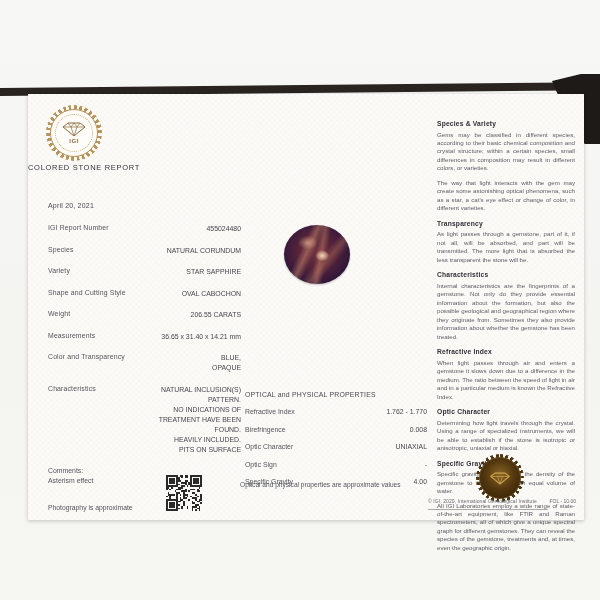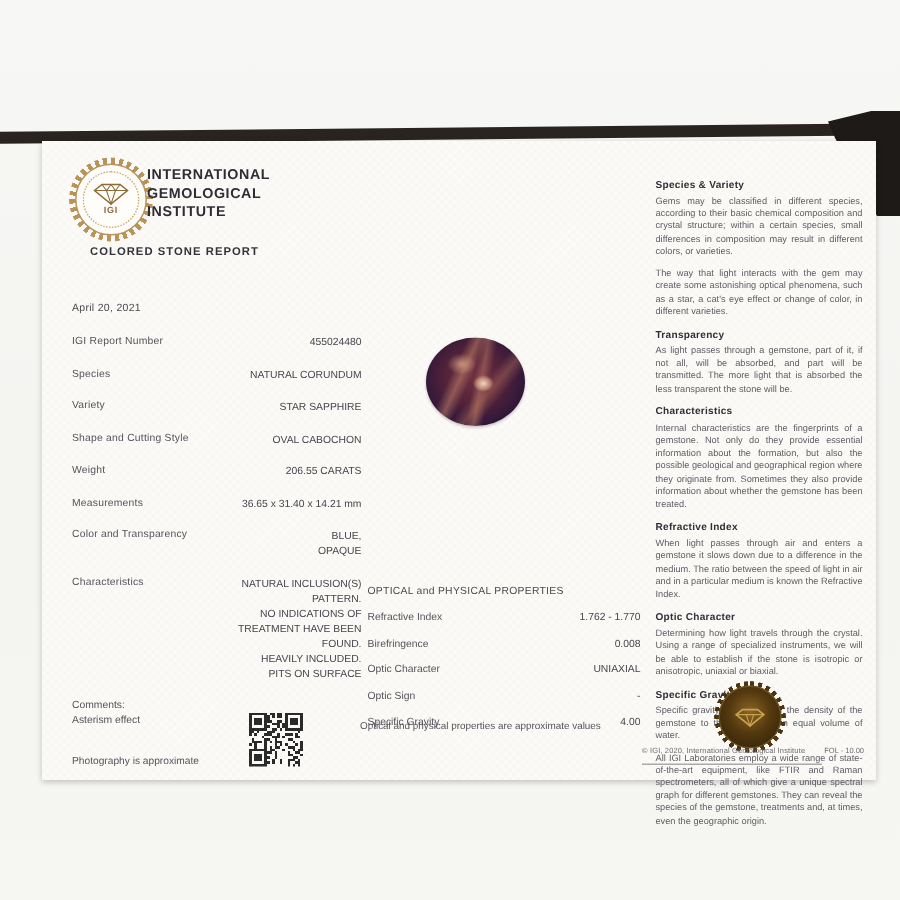--- a/index.html
+++ b/index.html
@@ -25,21 +25,21 @@
   
   .logo{position:absolute;left:18px;top:11px;width:56px;height:56px;}
   .logo .teeth{position:absolute;inset:0;border-radius:50%;
     background:repeating-conic-gradient(#b8935a 0deg 6deg,rgba(0,0,0,0) 6deg 12deg);}
   .logo .ring{position:absolute;inset:4px;border-radius:50%;background:#fdfcf8;border:1.6px solid #b8935a;}
   .logo .ring2{position:absolute;inset:9px;border-radius:50%;border:1px dotted #c8a86e;background:#fefdfa;
     display:flex;flex-direction:column;align-items:center;justify-content:center;}
   .logo .igi{font-size:6px;font-weight:bold;color:#8d6c3a;letter-spacing:.5px;margin-top:1px;}
   .orgname{position:absolute;left:70px;top:17px;font-size:9.5px;font-weight:bold;color:#2d2d35;
     line-height:1.32;letter-spacing:.4px;white-space:pre-line;}
-  .report-type{position:absolute;left:32px;top:69px;font-size:7.5px;font-weight:bold;color:#33333b;letter-spacing:.7px;}
+  .report-type{position:absolute;left:0;top:69px;font-size:7.5px;font-weight:normal;color:#33333b;letter-spacing:.7px;}
   
   .leftcol{position:absolute;left:20px;top:108px;width:193px;}
   .date{font-size:7px;margin-bottom:15px;letter-spacing:.2px;}
   .frow{display:flex;justify-content:space-between;align-items:flex-start;margin-bottom:11.5px;}
   .frow .lbl{font-size:6.9px;letter-spacing:.15px;color:#54545c;}
   .frow .val{font-size:6.9px;text-align:right;white-space:pre-line;line-height:1.45;color:#46464e;max-width:108px;}
   .comments{margin-top:4px;font-size:6.9px;line-height:1.5;white-space:pre-line;color:#54545c;}
   .qr{position:absolute;left:138px;top:381px;width:36px;height:36px;}
   .photo-note{position:absolute;left:20px;top:410px;font-size:6.8px;color:#54545c;}
   
@@ -94,23 +94,20 @@
       <div class="ring2">
         <svg width="24" height="15" viewBox="0 0 24 15">
           <polygon points="6,1 18,1 23,5 12,14 1,5" fill="none" stroke="#8d6c3a" stroke-width="1"></polygon>
           <polyline points="1,5 23,5" fill="none" stroke="#8d6c3a" stroke-width="0.7"></polyline>
           <polyline points="6,1 9,5 12,1 15,5 18,1" fill="none" stroke="#8d6c3a" stroke-width="0.7"></polyline>
           <polyline points="9,5 12,14 15,5" fill="none" stroke="#8d6c3a" stroke-width="0.7"></polyline>
         </svg>
         <span class="igi">IGI</span>
       </div>
     </div>
-    <div class="orgname">INTERNATIONAL
-GEMOLOGICAL
-INSTITUTE</div>
     <div class="report-type">COLORED STONE REPORT</div>
 
     <div class="leftcol">
       <div class="date">April 20, 2021</div>
 
       <div class="frow">
         <span class="lbl">IGI Report Number</span>
         <span class="val">455024480</span>
       </div>
       <div class="frow">

